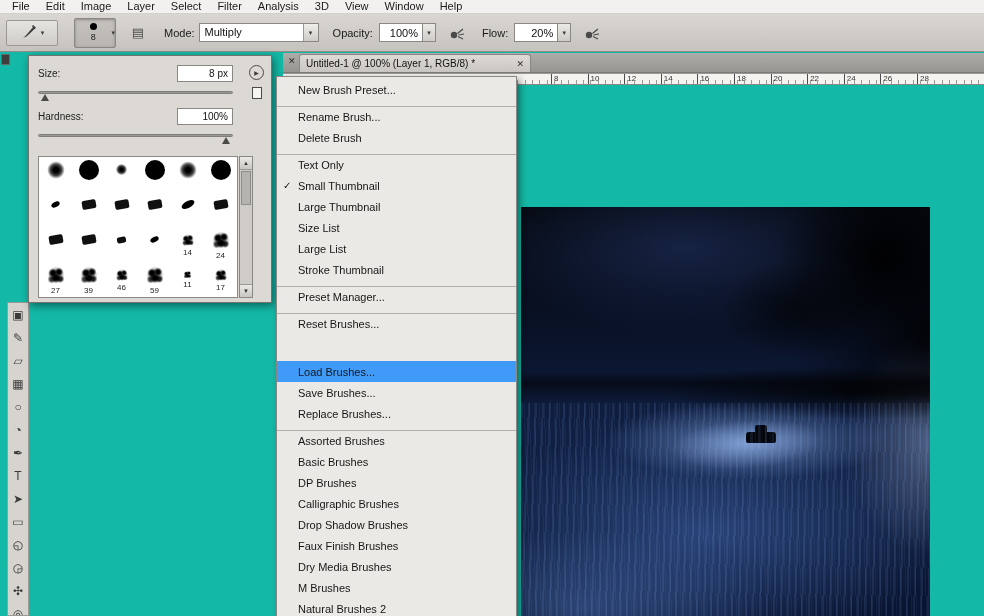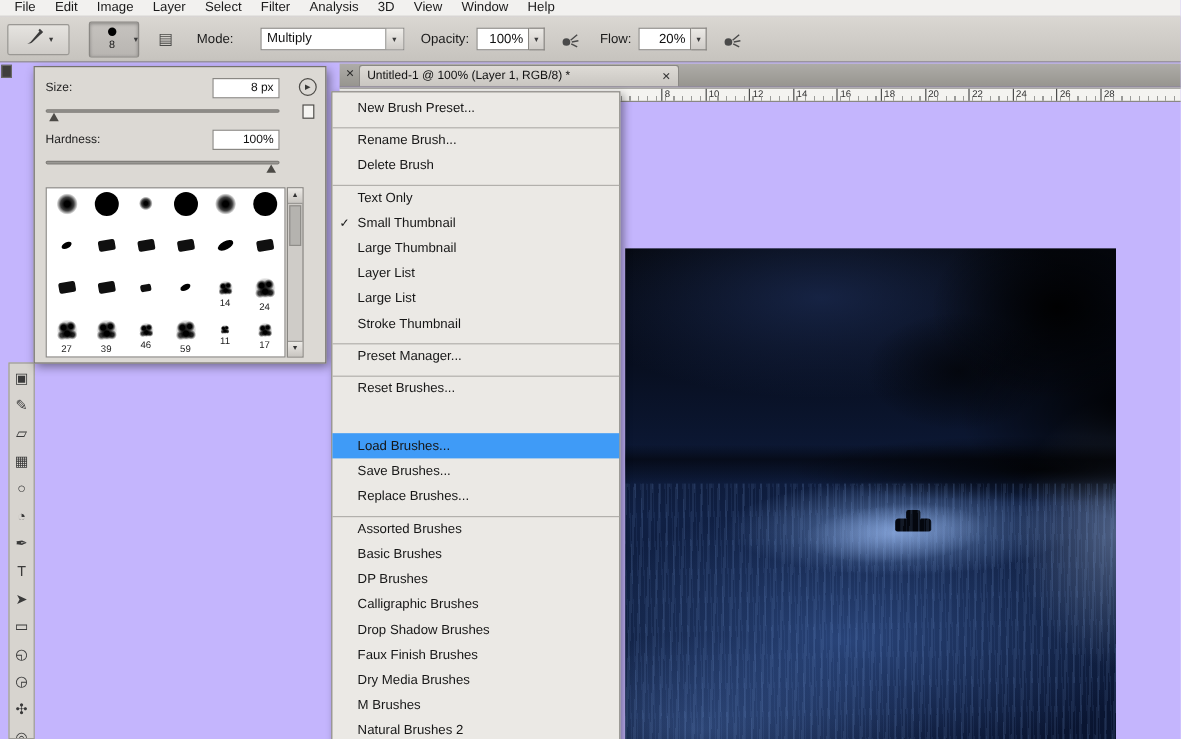--- a/index.html
+++ b/index.html
@@ -1,18 +1,18 @@
 <!DOCTYPE html>
 <html style="--highlight: #3f9bf7;"><head>
 <meta charset="utf-8">
 <style>
   * { box-sizing: border-box; margin: 0; padding: 0; }
   html,body { width:984px; height:616px; }
   body { font-family:"Liberation Sans", sans-serif; }
-  .screen { position:relative; width:984px; height:616px; overflow:hidden; background:#c4b5fd; }
+  .screen { position:relative; width:984px; height:616px; overflow:hidden; background:#14b8a6; }
 
   
   .menu-bar { position:absolute; top:0; left:0; right:0; height:14px; background:#f2f1ef;
     border-bottom:1px solid #d3d1ce; display:flex; padding-left:4px; z-index:4; }
   .menu-item { padding:0 8px; font-size:11px; line-height:13px; color:#1a1a1a; cursor:default; }
 
   
   .options-bar { position:absolute; top:14px; left:0; right:0; height:38px;
     background:linear-gradient(#dad7d2,#c6c3be); border-bottom:1px solid #8f8d89;
     display:flex; align-items:center; z-index:4; }
@@ -21,40 +21,40 @@
   .dd-arrow { font-size:7px; color:#3a3a3a; }
   .brush-preview { margin-left:16px; width:42px; height:30px; border:1px solid #8a8884; border-radius:2px;
     background:linear-gradient(#c6c3bf,#b8b5b1); box-shadow:inset 0 1px 3px rgba(0,0,0,.3);
     display:flex; align-items:center; }
   .bp-col { flex:1; display:flex; flex-direction:column; align-items:center; line-height:10px; }
   .bp-dot { width:7px; height:7px; border-radius:50%; background:#000; margin-bottom:2px; }
   .bp-size { font-size:9px; color:#1a1a1a; }
   .ob-toggle { margin-left:10px; width:24px; height:24px; display:flex; align-items:center; justify-content:center;
     font-size:13px; color:#4a4a48; }
   .ob-label { margin-left:14px; font-size:11px; color:#1a1a1a; }
-  .mode-select { margin-left:22px; width:120px; height:19px; display:flex; border:1px solid #8a8884; background:#fff;gap:20px; }
+  .mode-select { margin-left:4px; width:120px; height:19px; display:flex; border:1px solid #8a8884; background:#fff;gap:20px; }
   .ms-text { flex:1; font-size:11px; line-height:17px; padding:0 5px; color:#111; overflow:hidden; white-space:nowrap; }
   .ms-arrow { width:15px; border-left:1px solid #9a9894; background:linear-gradient(#f0eeea,#cfccc8);
     display:flex; align-items:center; justify-content:center; }
   .num-wrap { margin-left:6px; display:flex; }
   .num-field { width:44px; height:19px; border:1px solid #8a8884; background:#fff; font-size:11px; color:#111;
     display:flex; align-items:center; justify-content:flex-end; padding:0 4px; }
   .num-arrow { width:13px; height:19px; border:1px solid #8a8884; border-left:none;
     background:linear-gradient(#eceae6,#cfccc8); display:flex; align-items:center; justify-content:center; }
   .ob-icon { margin-left:10px; width:22px; height:22px; display:flex; align-items:center; justify-content:center; }
 
   
   .dock-icon { position:absolute; left:1px; top:54px; width:9px; height:11px; background:#3f3e3c;
     border:1px solid #6a6966; z-index:3; }
 
   
   .tab-bar { position:absolute; left:283px; top:53px; right:0; height:20px;
     background:linear-gradient(#aeaca8,#97958f); border-bottom:1px solid #7c7a76; z-index:2; }
   .strip-close { position:absolute; left:5px; top:3px; font-size:9px; color:#2e2e2e; cursor:default; }
-  .doc-tab { position:absolute; left:16px; top:1px; bottom:0; width:267px;
+  .doc-tab { position:absolute; left:16px; top:1px; bottom:0; width:232px;
     background:linear-gradient(#dedbd6,#c9c6c1); border:1px solid #8a8884; border-bottom:none;
     border-radius:3px 3px 0 0; display:flex; align-items:center; gap:4px; padding:0 6px; }
   .tab-title { flex:1; font-size:10px; color:#111; white-space:nowrap; overflow:hidden; }
   .tab-close { font-size:9px; color:#333; }
 
   
   .ruler { position:absolute; left:283px; top:73px; right:0; height:12px; background:#f4f3f0;
     border-top:1px solid #9a9894; border-bottom:1px solid #8a8884; z-index:2; }
   .ruler::after { content:""; position:absolute; left:0; right:0; bottom:0; height:4px;
     background:repeating-linear-gradient(90deg,#9a9a98 0 1px,transparent 1px 7.32px); }
@@ -528,21 +528,21 @@
         <span class="mi-label">Small Thumbnail</span>
       </div>
 
       <div class="mi">
         <span class="check"></span>
         <span class="mi-label">Large Thumbnail</span>
       </div>
 
       <div class="mi">
         <span class="check"></span>
-        <span class="mi-label">Layer List</span>
+        <span class="mi-label">Size List</span>
       </div>
 
       <div class="mi">
         <span class="check"></span>
         <span class="mi-label">Large List</span>
       </div>
 
       <div class="mi">
         <span class="check"></span>
         <span class="mi-label">Stroke Thumbnail</span>

